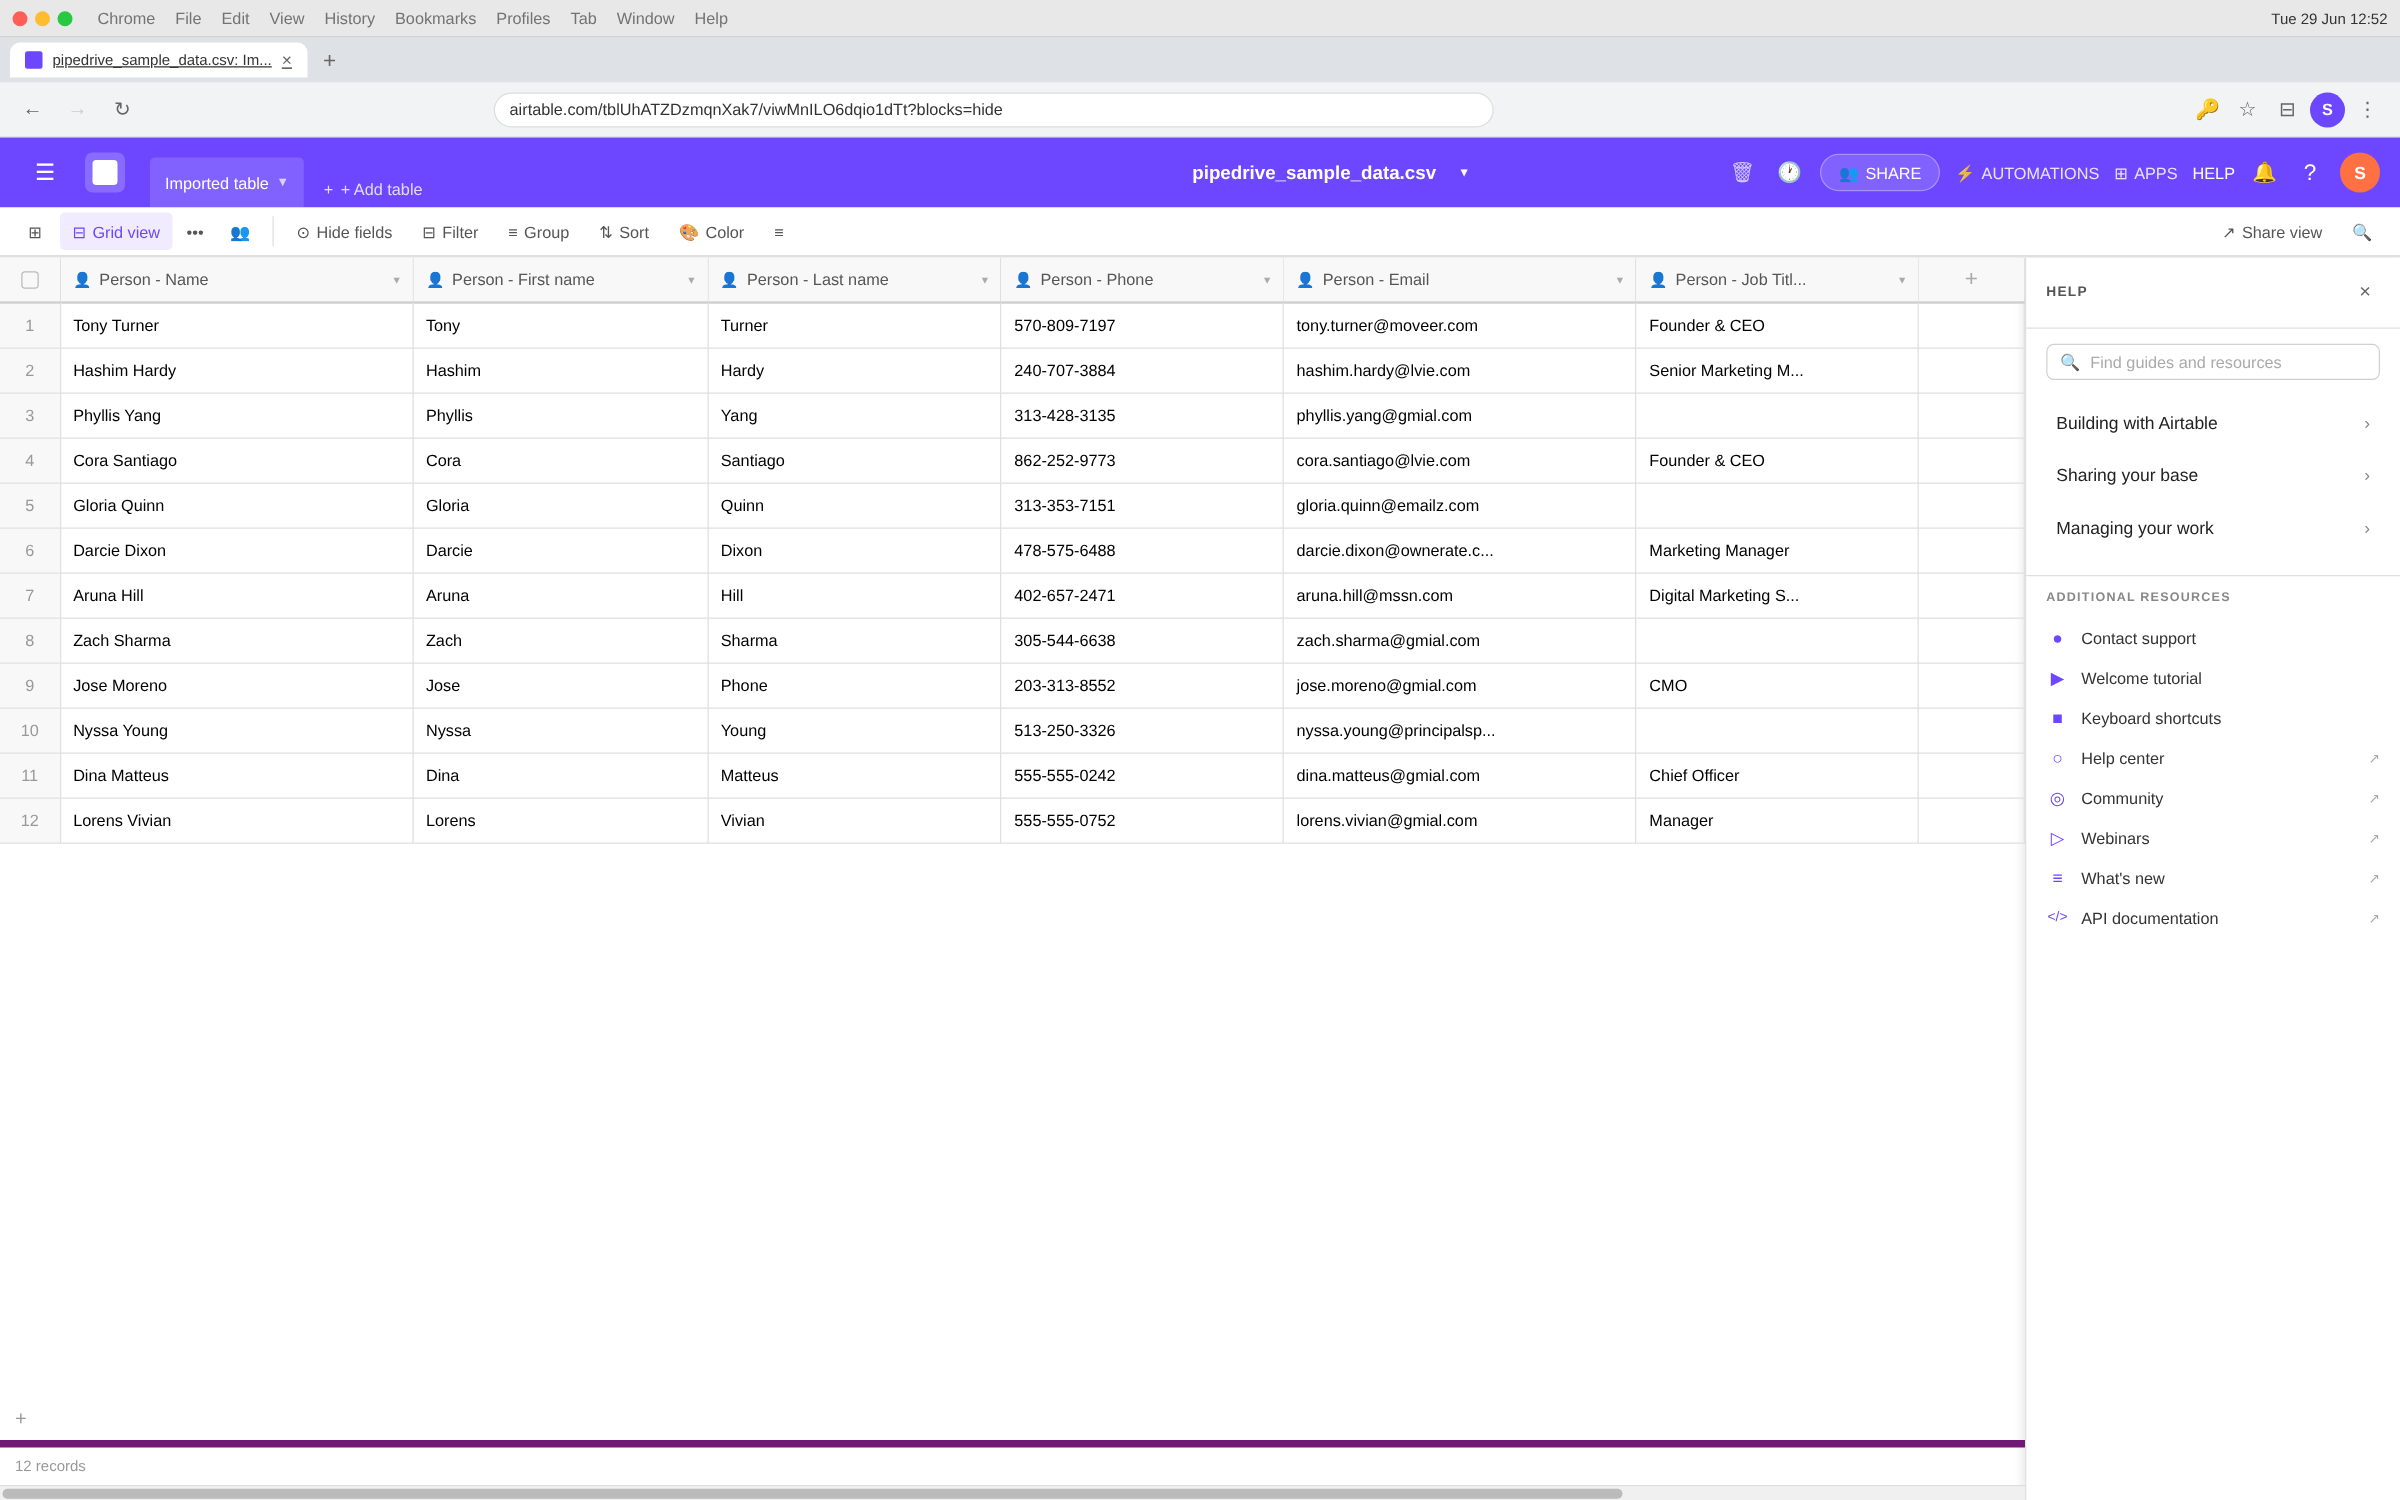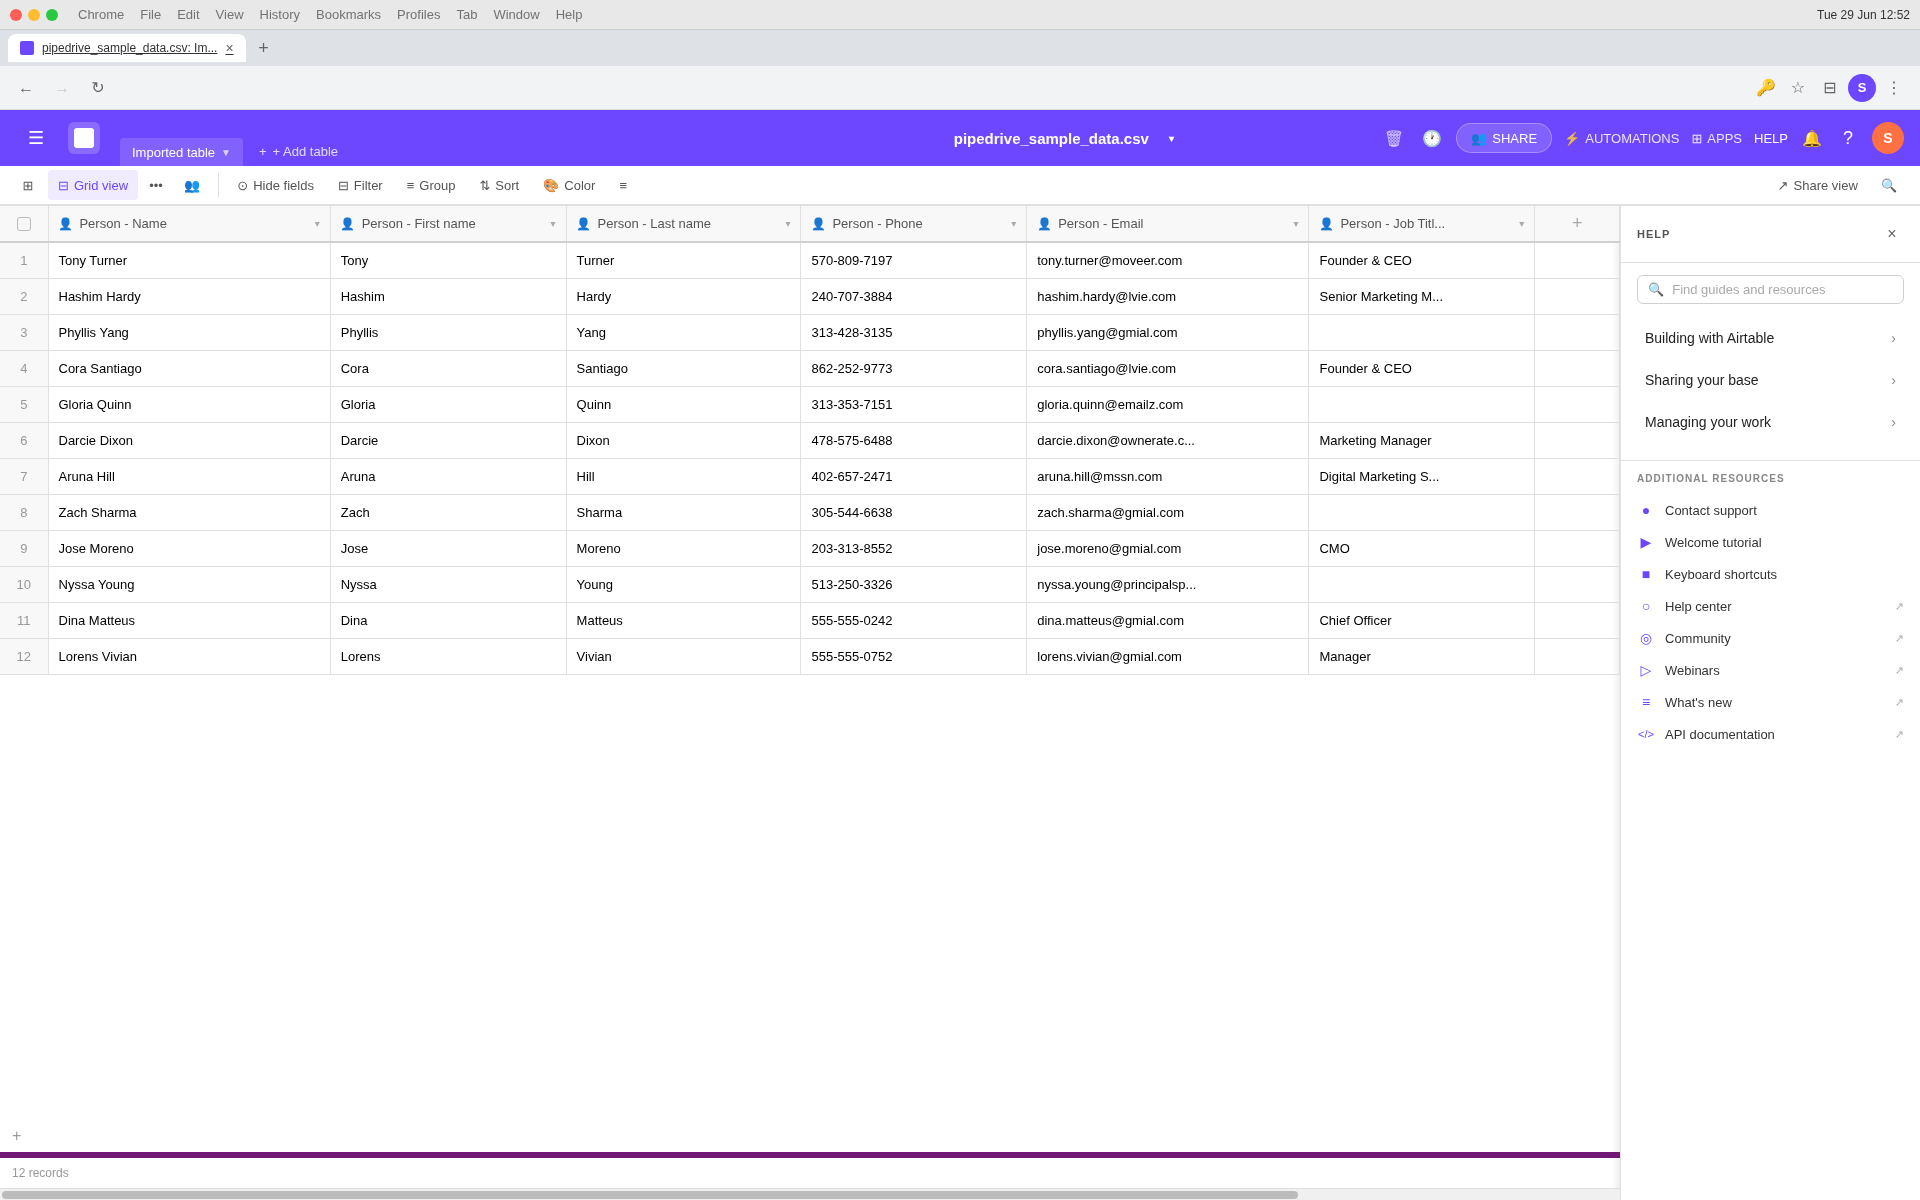--- a/index.html
+++ b/index.html
@@ -177,21 +177,21 @@
       display: flex;
       align-items: center;
       justify-content: center;
       cursor: pointer;
       color: white;
       font-size: 18px;
     }
 
     
     .table-tab {
-      height: 28px;
+      height: 40px;
       border-radius: 4px 4px 0 0;
       padding: 0 12px;
       display: flex;
       align-items: center;
       gap: 6px;
       font-size: 13px;
       cursor: pointer;
       color: white;
     }
     .table-tab.active { background: rgba(255,255,255,0.15); }
@@ -346,20 +346,23 @@
     <span>pipedrive_sample_data.csv: Im...</span>
     <span class="chrome-tab-close">×</span>
   </div>
   <div class="chrome-new-tab">+</div>
 </div>
 
 <div class="chrome-addressbar">
   <div class="nav-btn">←</div>
   <div class="nav-btn" style="color:#ccc;">→</div>
   <div class="nav-btn">↻</div>
+  <div class="address-bar">
+    <span style="font-size:13px;color:#333;">airtable.com/tblUhATZDzmqnXak7/viwMnILO6dqio1dTt?blocks=hide</span>
+  </div>
   <div class="chrome-actions">
     <div class="chrome-action-btn">🔑</div>
     <div class="chrome-action-btn">☆</div>
     <div class="chrome-action-btn">⊟</div>
     <div class="user-avatar-chrome">S</div>
     <div class="chrome-action-btn">⋮</div>
   </div>
 </div>
 
 <div class="airtable-app">
@@ -612,21 +615,21 @@
       <td></td>
       <td></td>
     </tr>
               <tr>
       <td class="row-num">
         
         9
       </td>
       <td>Jose Moreno</td>
       <td>Jose</td>
-      <td>Moreno</td>
+      <td>Phone</td>
       <td>203-313-8552</td>
       <td>jose.moreno@gmial.com</td>
       <td>CMO</td>
       <td></td>
     </tr>
               <tr>
       <td class="row-num">
         
         10
       </td>

